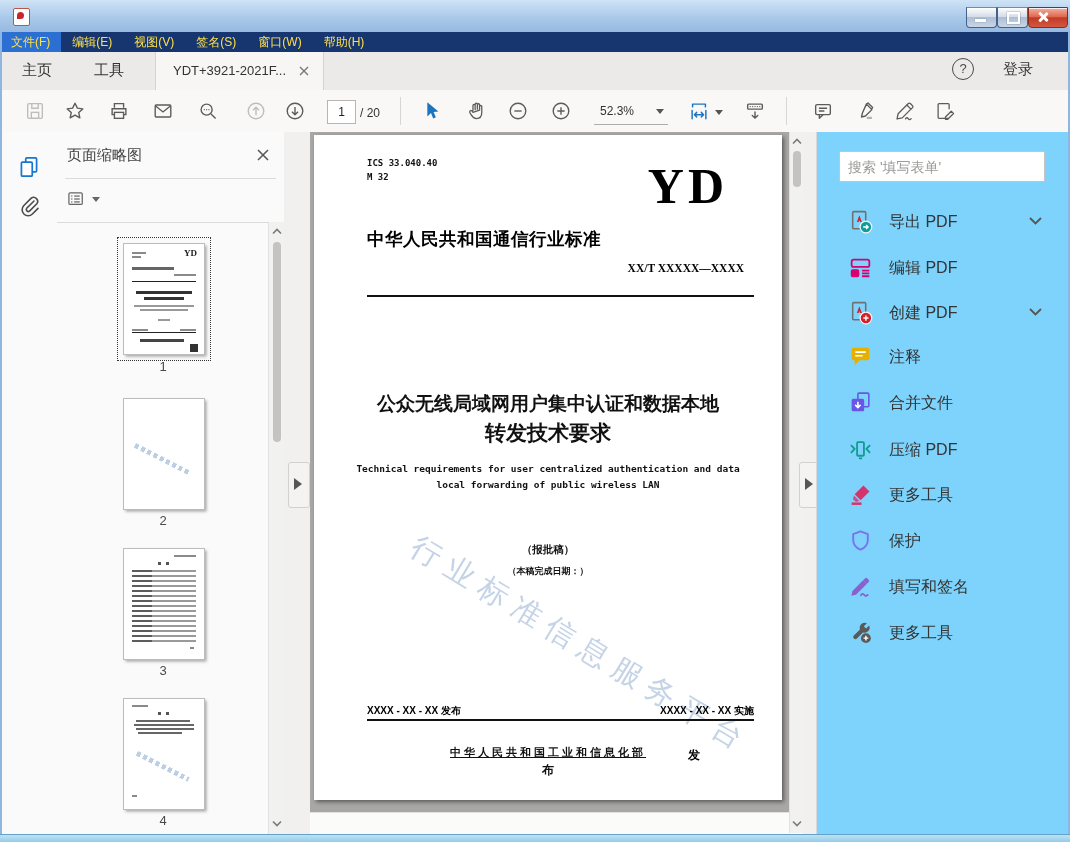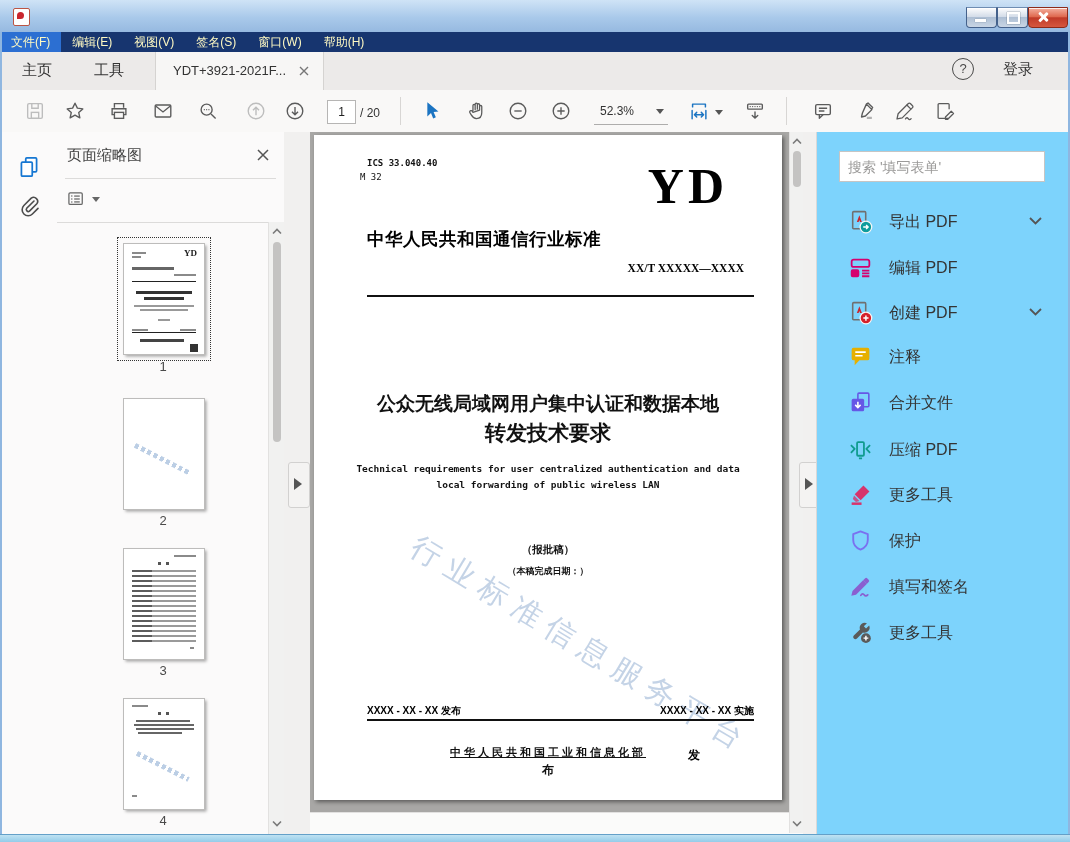--- a/index.html
+++ b/index.html
@@ -16,21 +16,21 @@
   .wtitle{left:36px;top:8px;font-size:13px;color:#1c1c1c;}
   .winbtn{top:7px;height:19px;border:1px solid #44618b;border-top:1px solid #6f8db2;border-radius:0 0 4px 4px;
     background:linear-gradient(#fdfdfd,#d4dde9 45%,#aebfd4 50%,#c9d6e5);box-shadow:inset 0 1px 0 rgba(255,255,255,.8);}
   .winbtn.close{background:linear-gradient(#f4b0a0,#df6a50 45%,#c03a28 52%,#d6573f);border-color:#8c2a1a;}
   .glyph-min{position:absolute;left:8px;top:11px;width:11px;height:3px;background:#fff;box-shadow:0 0 1px #345;}
   .glyph-max{position:absolute;left:9px;top:4px;width:9px;height:8px;border:2px solid #fff;box-shadow:0 0 1px #345;}
   .glyph-x1,.glyph-x2{position:absolute;left:13px;top:3px;width:2.5px;height:12px;background:#fff;border-radius:1px;}
   .glyph-x1{transform:rotate(45deg);} .glyph-x2{transform:rotate(-45deg);}
 
   .menubar{left:0;top:32px;width:1070px;height:20px;background:#17356f;}
-  .menuitem{position:relative;float:left;height:22px;line-height:20px;padding:0 11px;color:#fef9c3;font-size:12px;}
+  .menuitem{position:relative;float:left;height:22px;line-height:20px;padding:0 11px;color:#fde047;font-size:12px;}
   .menuitem.active{background:#2c6fd2;}
 
   .tabbar{left:0;top:52px;width:1070px;height:38px;background:#eceae9;border-bottom:1px solid #d5d3d1;}
   .tablabel{font-size:15px;color:#333;}
   .doctab{left:155px;top:52px;width:167px;height:38px;background:#f7f6f5;
     border-left:1px solid #d5d3d1;border-right:1px solid #d5d3d1;}
   .doctab .name{position:absolute;left:17px;top:11px;font-size:13px;color:#333;}
   .helpcircle{left:952px;top:58px;width:20px;height:20px;border:1.6px solid #4a4a4a;border-radius:50%;
     text-align:center;line-height:20px;font-size:13px;color:#4a4a4a;}
   .signin{left:1003px;top:60px;font-size:15px;color:#333;}
@@ -313,21 +313,21 @@
   <div class="abs gutter" style="left:284px;top:132px;width:26px;height:702px;"></div>
   <div class="abs collapsebtn" style="left:288px;top:462px;">
       <span class="tri" style="position:absolute;left:5px;top:15px;"></span>
     </div>
 
   <div class="abs docpane"></div>
   <div class="abs hscroll"></div>
 
   <div class="abs page">
     <div class="mono" style="left:53px;top:23px;font-size:9px;font-weight:bold;color:#111;">ICS  33.040.40</div>
-    <div class="mono" style="left:46px;top:37px;font-size:9px;font-weight:normal;color:#111;">M 32</div>
+    <div class="mono" style="left:53px;top:37px;font-size:9px;font-weight:bold;color:#111;">M 32</div>
     <div class="serif" style="left:244px;top:26px;width:170px;text-align:right;font-size:50px;line-height:1;font-weight:bold;letter-spacing:4px;color:#000;">YD</div>
     <div style="left:53px;top:92px;font-size:17.5px;font-weight:bold;letter-spacing:.5px;color:#000;">中华人民共和国通信行业标准</div>
     <div class="serif" style="left:244px;top:127px;width:186px;text-align:right;font-size:11.5px;font-weight:bold;color:#000;">XX/T XXXXX—XXXX</div>
     <div class="docline" style="left:53px;top:160px;width:387px;height:2px;"></div>
     <div class="ctext" style="top:256px;font-size:19px;font-weight:bold;">公众无线局域网用户集中认证和数据本地</div>
     <div class="ctext" style="top:284px;font-size:21px;font-weight:bold;">转发技术要求</div>
     <div class="ctext mono" style="top:328px;font-size:9.5px;font-weight:bold;">Technical requirements for user centralized authentication and data</div>
     <div class="ctext mono" style="top:344px;font-size:9.5px;font-weight:bold;">local forwarding of public wireless LAN</div>
     <div class="ctext" style="top:408px;font-size:10.5px;font-weight:bold;">（报批稿）</div>
     <div class="ctext" style="top:430px;font-size:9px;font-weight:bold;">（本稿完成日期：）</div>

